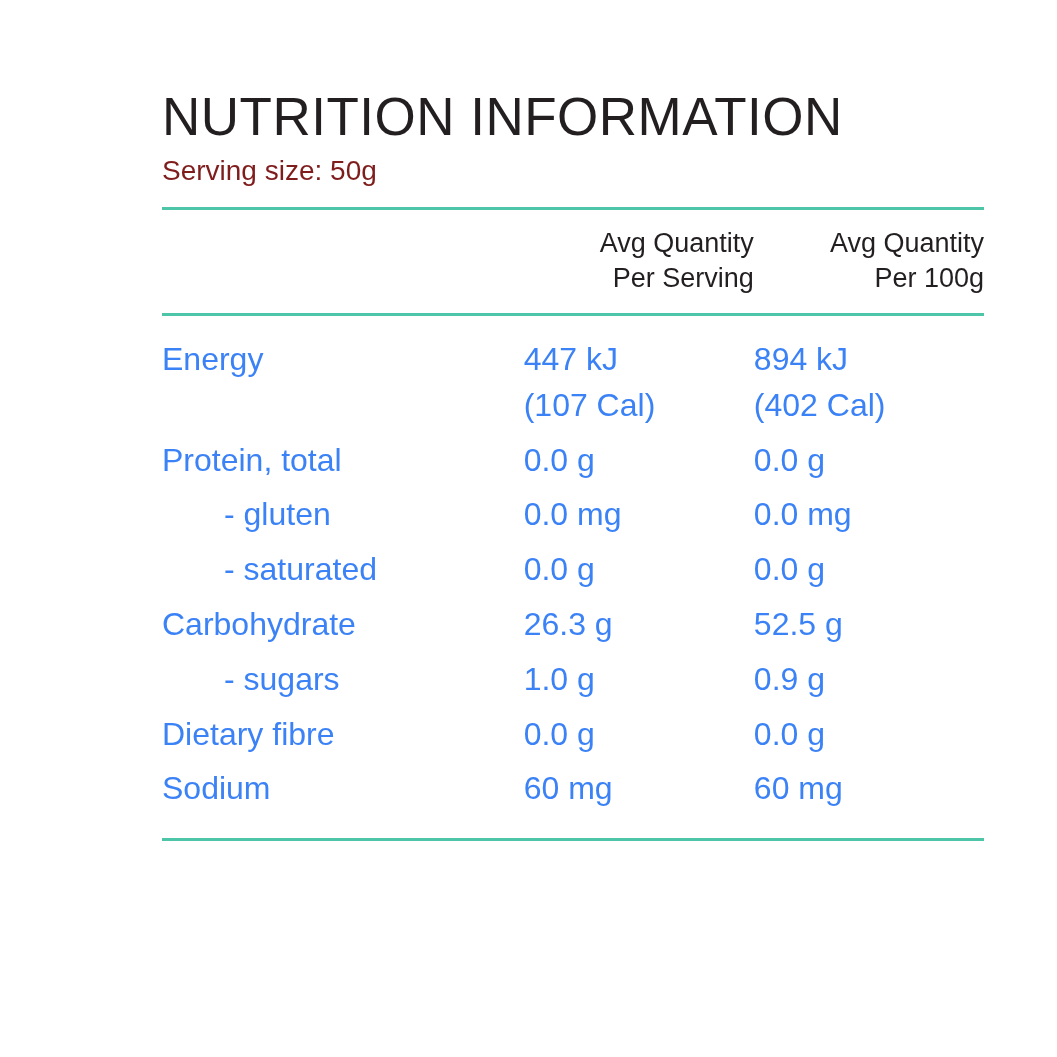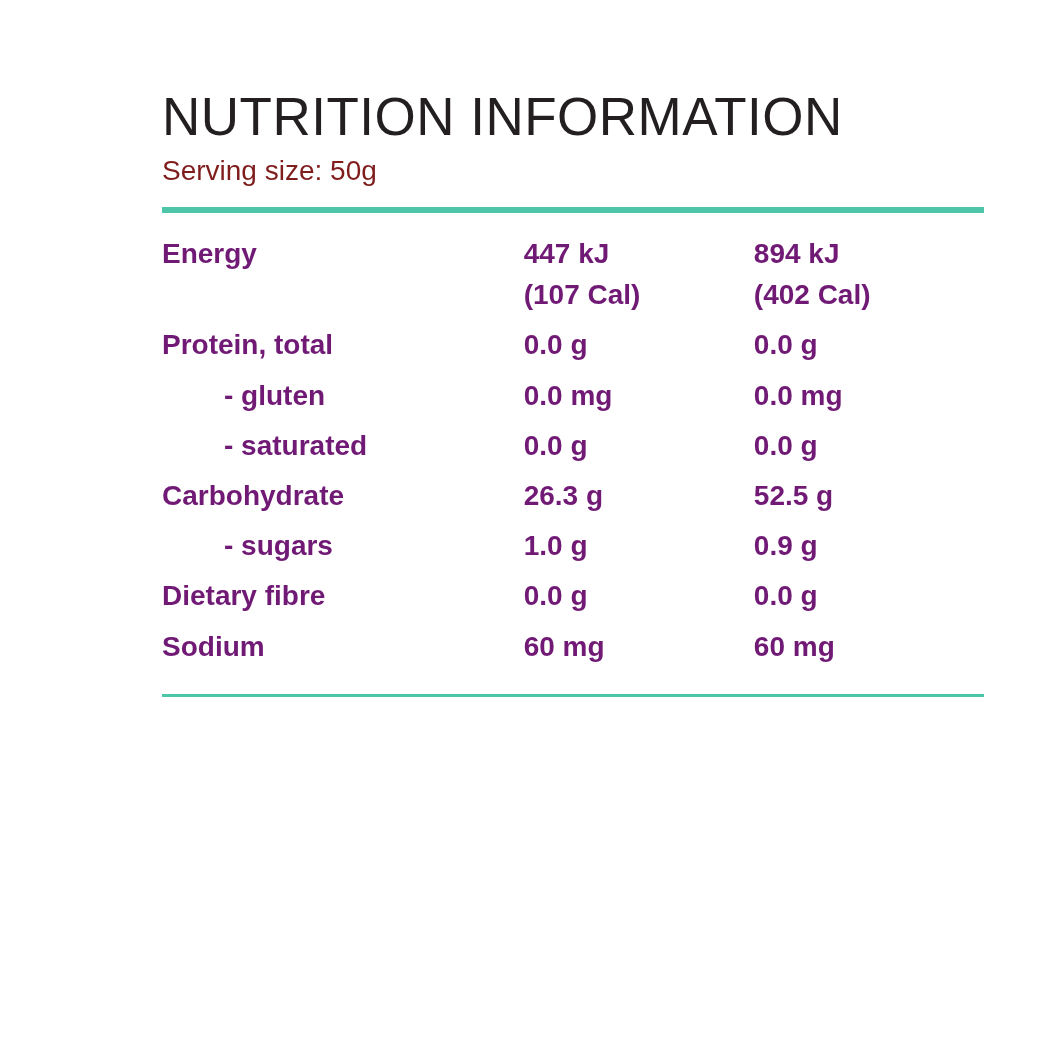--- a/index.html
+++ b/index.html
@@ -61,23 +61,23 @@
     line-height: 1.28;
   }
   .head-row th.blank { text-align: left; }
 
   .head-sep td {
     padding: 0;
   }
   .body-spacer td { height: 16px; padding: 0; }
 
   tbody.rows td {
-    font-size: 28px;
-    font-weight: 700;
-    color: #701a75;
+    font-size: 32px;
+    font-weight: 400;
+    color: #3b82f6;
     padding: 9px 0;
     line-height: 1.15;
     vertical-align: top;
   }
   tbody.rows td.label { text-align: left; }
   tbody.rows td.val { }
   tbody.rows tr.indent td.label { padding-left: 62px; }
   tbody.rows tr.sub td { padding-top: 0; padding-bottom: 9px; }
 
   .bottom-rule-wrap { padding-top: 22px; }
@@ -93,20 +93,31 @@
 
   <div class="rule" style="background: rgb(76, 197, 168);"></div>
 
   <table class="nutri">
     <colgroup>
       <col class="c-label">
       <col class="c-serv">
       <col class="c-100">
     </colgroup>
     <thead>
+      <tr class="head-row">
+        <th class="blank"></th>
+        <th>
+          <span>Avg Quantity</span><br>
+          <span>Per Serving</span>
+        </th>
+        <th>
+          <span>Avg Quantity</span><br>
+          <span>Per 100g</span>
+        </th>
+      </tr>
       <tr class="head-sep">
         <td colspan="3">
           <div class="rule" style="background: rgb(76, 197, 168);"></div>
         </td>
       </tr>
       <tr class="body-spacer">
         <td colspan="3"></td>
       </tr>
     </thead>
     <tbody class="rows" id="rows-body">

